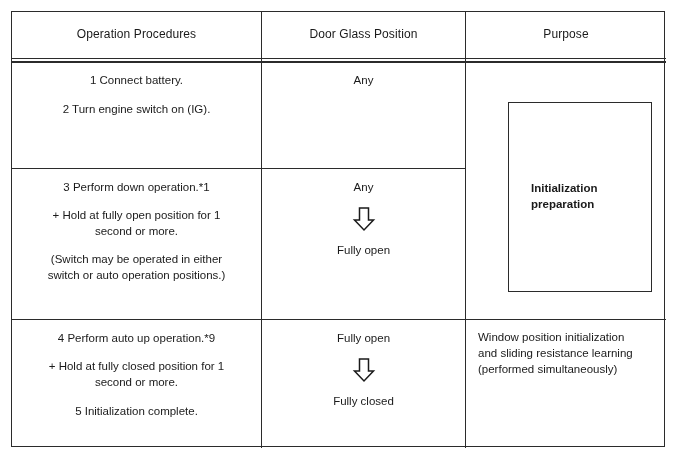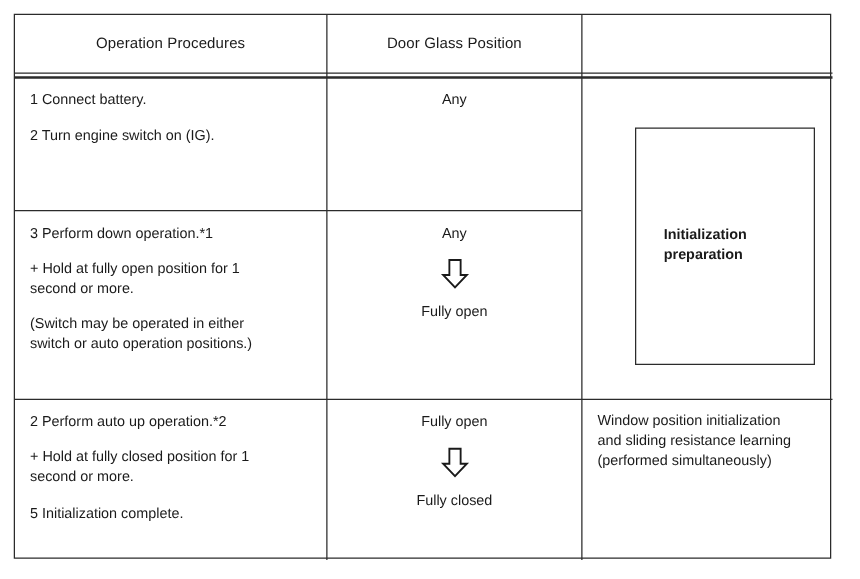--- a/index.html
+++ b/index.html
@@ -80,20 +80,21 @@
   }
   .hdr.c1 { left: 0;     width: 249px; }
   .hdr.c2 { left: 250px; width: 203px; }
   .hdr.c3 { left: 454px; width: 200px; }
 
   
   .ops {
     left: 0;
     width: 249px;
     padding: 10px 12px 0 12px;
+    text-align: center;
   }
   .ops.row1 { top: 50px;  height: 106px; }
   .ops.row2 { top: 157px; height: 150px; }
   .ops.row3 { top: 308px; height: 128px; }
 
   .ops p {
     margin: 0 0 13px 0;
     white-space: pre-line;
   }
   .ops p.tight { margin-bottom: 13px; line-height: 1.35; }
@@ -180,20 +181,23 @@
     <div class="hline header-a"></div>
     <div class="hline header-b"></div>
     <div class="hline r1r2"></div>
     <div class="hline r2r3"></div>
 
     <div class="cell hdr c1">
       <span>Operation Procedures</span>
     </div>
     <div class="cell hdr c2">
       <span>Door Glass Position</span>
+    </div>
+    <div class="cell hdr c3">
+      <span>Purpose</span>
     </div>
 
     <div class="cell ops row1">
       <p>1 Connect battery.</p>
       <p>2 Turn engine switch on (IG).</p>
     </div>
     <div class="cell glass row1">
       <div class="state from">Any</div>
     </div>
 
@@ -215,21 +219,21 @@
     </div>
 
     <div class="cell purpose merged">
       <div class="prep-box">
         <span class="prep-label">Initialization
 preparation</span>
       </div>
     </div>
 
     <div class="cell ops row3">
-      <p>2 Perform auto up operation.*2</p>
+      <p>4 Perform auto up operation.*9</p>
       <p class="tight">+ Hold at fully closed position for 1
 second or more.</p>
       <p>5 Initialization complete.</p>
     </div>
     <div class="cell glass row3">
       <div class="state from">Fully open</div>
       <span class="arrow-wrap">
         <svg width="26" height="26" viewBox="0 0 26 26" aria-hidden="true">
           <polygon points="8.5,2 17.5,2 17.5,14 22.5,14 13,24 3.5,14 8.5,14" fill="#ffffff" stroke="#1a1a1a" stroke-width="1.5" stroke-linejoin="miter"></polygon>
         </svg>

